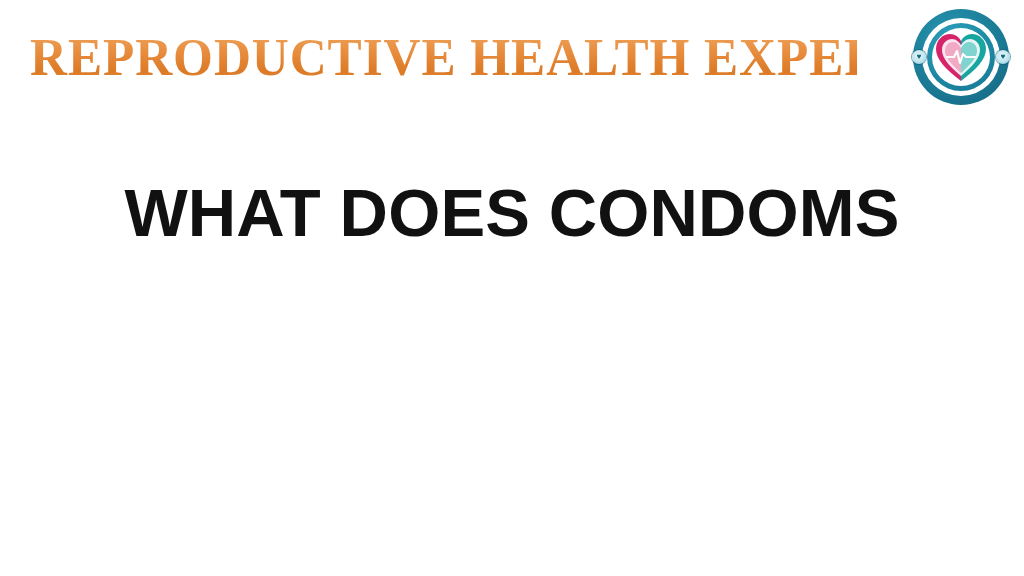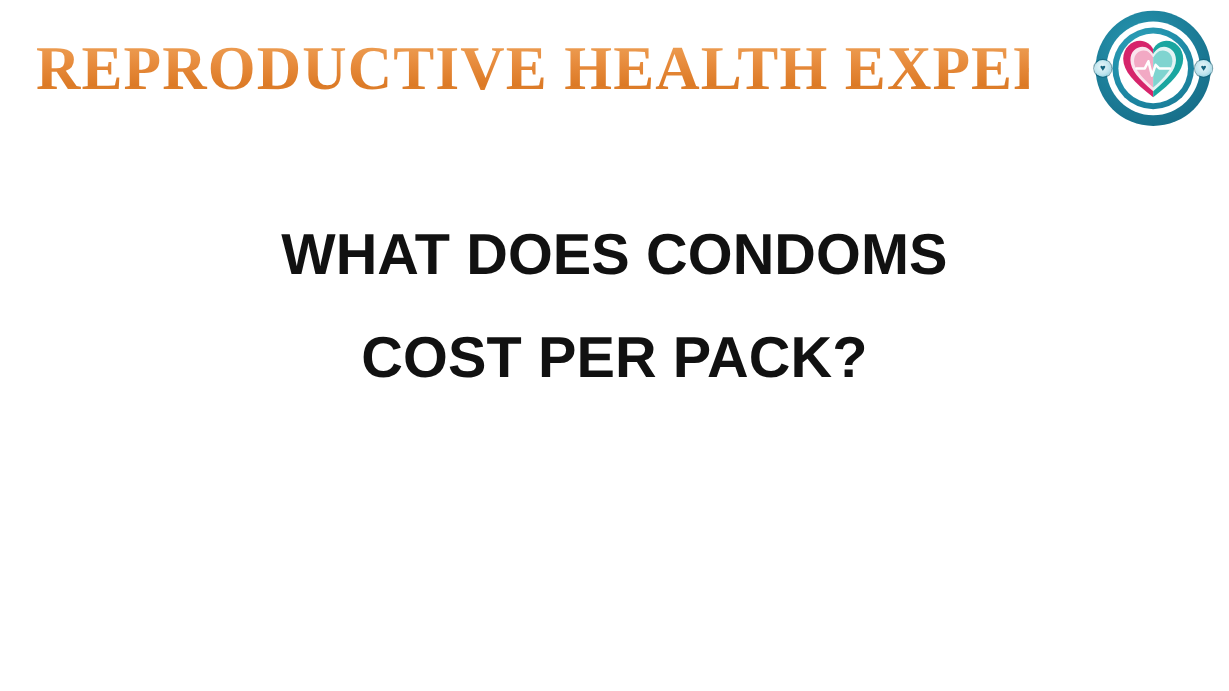--- a/index.html
+++ b/index.html
@@ -129,21 +129,21 @@
   .headline-block {
     position: absolute;
     left: 0;
     top: 170px;
     width: 1024px;
     text-align: center;
   }
   .headline-line {
     display: block;
     font-family: "Liberation Sans", sans-serif;
-    font-size: 48px;
+    font-size: 67px;
     font-weight: 700;
     line-height: 86px;
     letter-spacing: 0.002em;
     color: #111111;
     white-space: nowrap;
   }
 
   
   .content-area {
     position: absolute;
@@ -189,18 +189,17 @@
         <span class="badge-dot-mark">♥</span>
       </div>
       <div class="badge-dot right">
         <span class="badge-dot-mark">♥</span>
       </div>
     </div>
   </div>
 
   <div class="headline-block">
     <span class="headline-line">WHAT DOES CONDOMS</span>
-    <span class="headline-line">COST PER PACK?</span>
   </div>
 
   <div class="content-area"></div>
 
 </div>
 
 </body></html>

